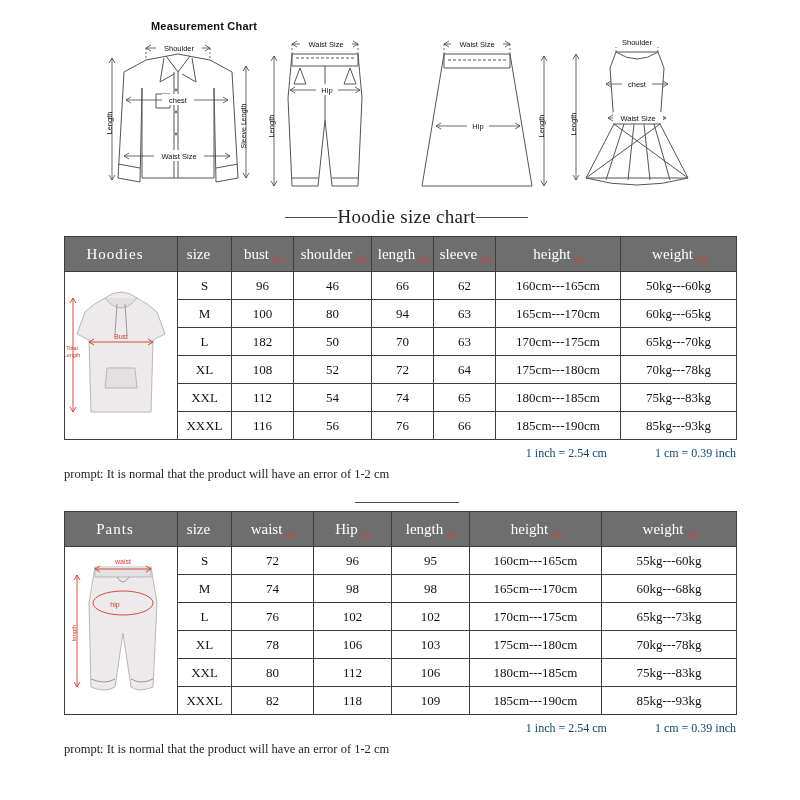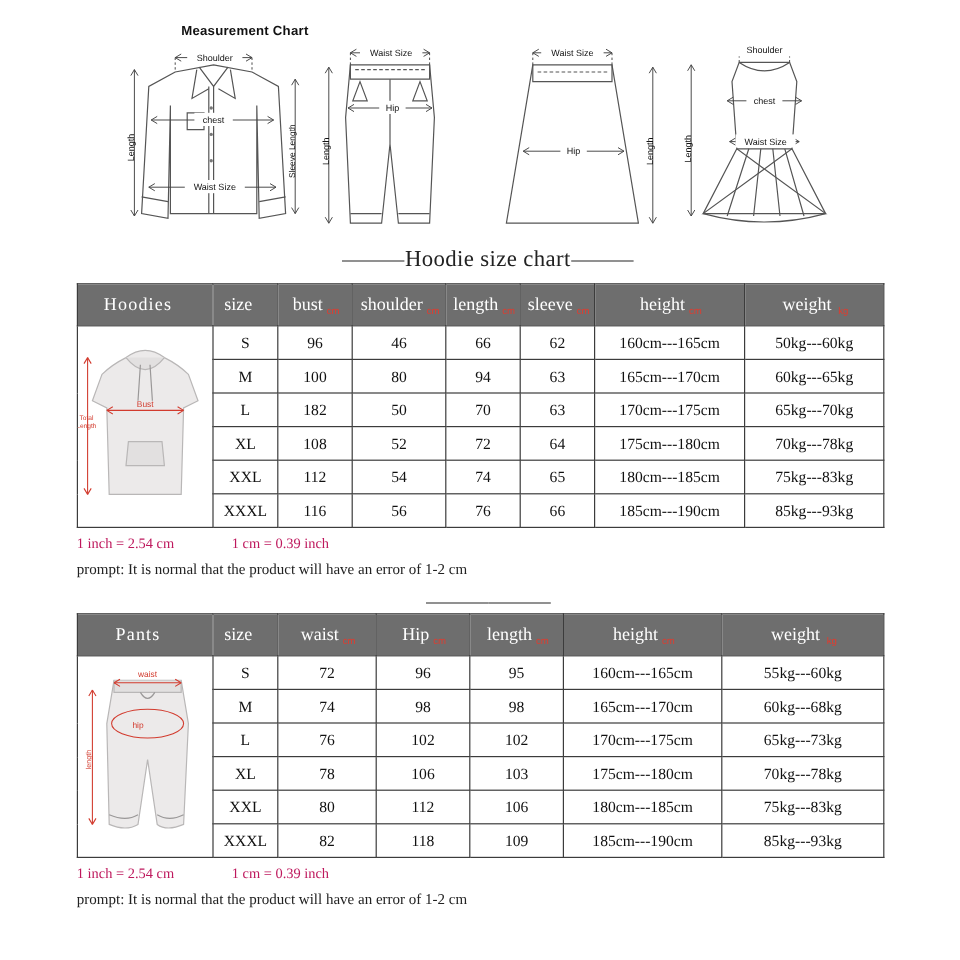--- a/index.html
+++ b/index.html
@@ -117,24 +117,25 @@
   td.imgcell {
     background: #ffffff;
     padding: 0;
   }
   .imgcell .holder { position: relative; width: 100%; height: 100%; }
   .imgcell svg { display: block; margin: 0 auto; }
 
   
   .notes { width: 672px; margin: 6px auto 0 auto; }
   .note-red {
-    color: #be185d;
+    color: #0c4a6e;
     font-size: 12px;
     font-family: "Liberation Serif", serif;
     margin-bottom: 6px;
+    text-align: right;
   }
   .note-red .sp { display: inline-block; width: 42px; }
   .note-prompt {
     color: #222;
     font-size: 12.5px;
     font-family: "Liberation Serif", serif;
   }
 
   .gap { height: 14px; }
 </style>

